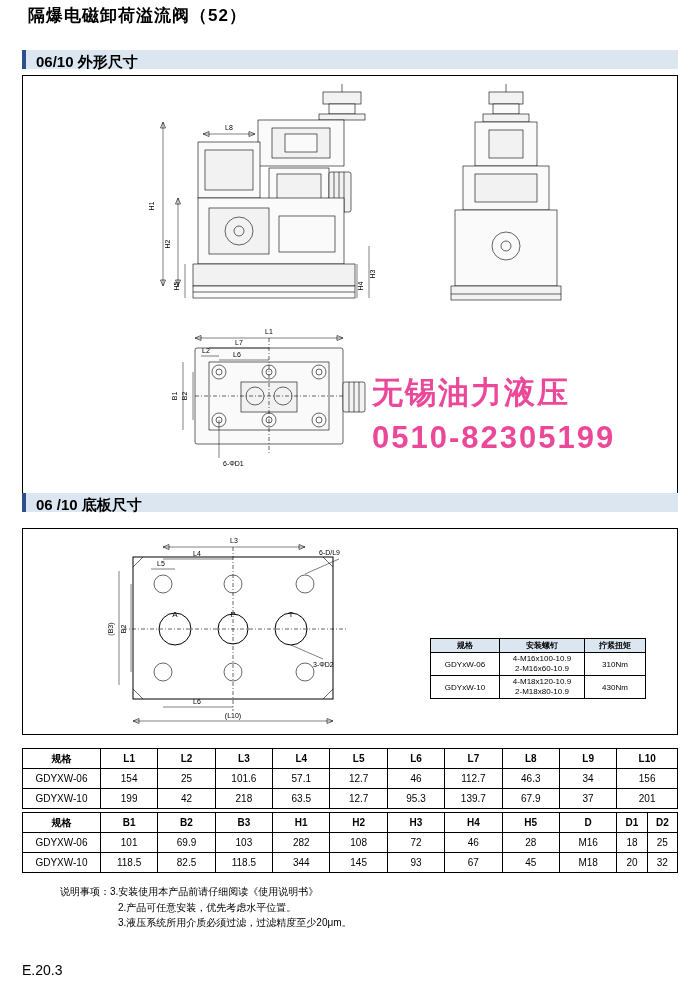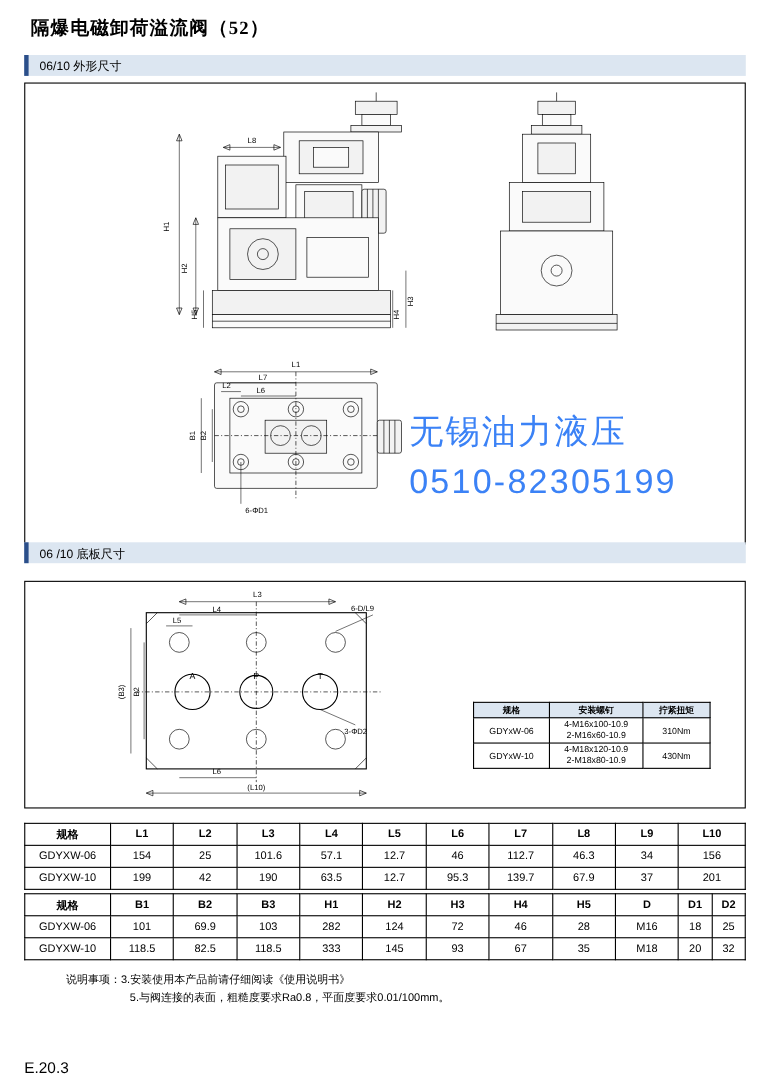--- a/index.html
+++ b/index.html
@@ -17,57 +17,56 @@
   }
   .page {
     position: relative;
     width: 700px;
     height: 982px;
   }
   
   .page-title {
     position: absolute;
     left: 28px;
-    top: 14px;
+    top: 4px;
     font-size: 17px;
     font-weight: bold;
     letter-spacing: 1px;
-    font-family: Liberation Serif, serif;
   }
   
   .section-bar {
     position: absolute;
     left: 22px;
     width: 656px;
     height: 19px;
     background: #dce6f1;
     border-left: 4px solid #2b4f8a;
     box-sizing: border-box;
   }
   .section-bar .label {
     position: absolute;
     left: 10px;
     top: 3px;
-    font-size: 11px;
-    font-weight: normal;
+    font-size: 15px;
+    font-weight: bold;
     color: #000;
   }
   
   .drawing-box {
     position: absolute;
     left: 22px;
     border: 1px solid #000;
     box-sizing: border-box;
     background: #fff;
   }
   
   .watermark {
     position: absolute;
-    color: #3b82f6;
-    font-weight: normal;
+    color: #ec4899;
+    font-weight: bold;
     letter-spacing: 2px;
     white-space: nowrap;
   }
   .wm1 { left: 372px; top: 372px; font-size: 31px; }
   .wm2 { left: 372px; top: 420px; font-size: 31px; text-align: right; }
 
   
   table.data {
     border-collapse: collapse;
     position: absolute;
@@ -393,21 +392,21 @@
       <td>46</td>
       <td>112.7</td>
       <td>46.3</td>
       <td>34</td>
       <td>156</td>
     </tr>
     <tr>
       <td>GDYXW-10</td>
       <td>199</td>
       <td>42</td>
-      <td>190</td>
+      <td>218</td>
       <td>63.5</td>
       <td>12.7</td>
       <td>95.3</td>
       <td>139.7</td>
       <td>67.9</td>
       <td>37</td>
       <td>201</td>
     </tr>
   </tbody>
     </table>
@@ -441,45 +440,46 @@
       <th>D</th>
       <th>D1</th>
       <th>D2</th>
     </tr>
     <tr>
       <td>GDYXW-06</td>
       <td>101</td>
       <td>69.9</td>
       <td>103</td>
       <td>282</td>
-      <td>124</td>
+      <td>108</td>
       <td>72</td>
       <td>46</td>
       <td>28</td>
       <td>M16</td>
       <td>18</td>
       <td rowspan="1">25</td>
     </tr>
     <tr>
       <td>GDYXW-10</td>
       <td>118.5</td>
       <td>82.5</td>
       <td>118.5</td>
-      <td>333</td>
+      <td>344</td>
       <td>145</td>
       <td>93</td>
       <td>67</td>
-      <td>35</td>
+      <td>45</td>
       <td>M18</td>
       <td>20</td>
       <td>32</td>
     </tr>
   </tbody>
     </table>
 
   <div class="notes">
     <div class="line"><span>说明事项：</span><span>3.安装使用本产品前请仔细阅读《使用说明书》</span></div>
-    <div class="line hang">5.与阀连接的表面，粗糙度要求Ra0.8，平面度要求0.01/100mm。</div>
+    <div class="line hang">2.产品可任意安装，优先考虑水平位置。</div>
+    <div class="line hang">3.液压系统所用介质必须过滤，过滤精度至少20μm。</div>
   </div>
 
   <div class="footer-code">E.20.3</div>
 
 </div>
 
 </body></html>

